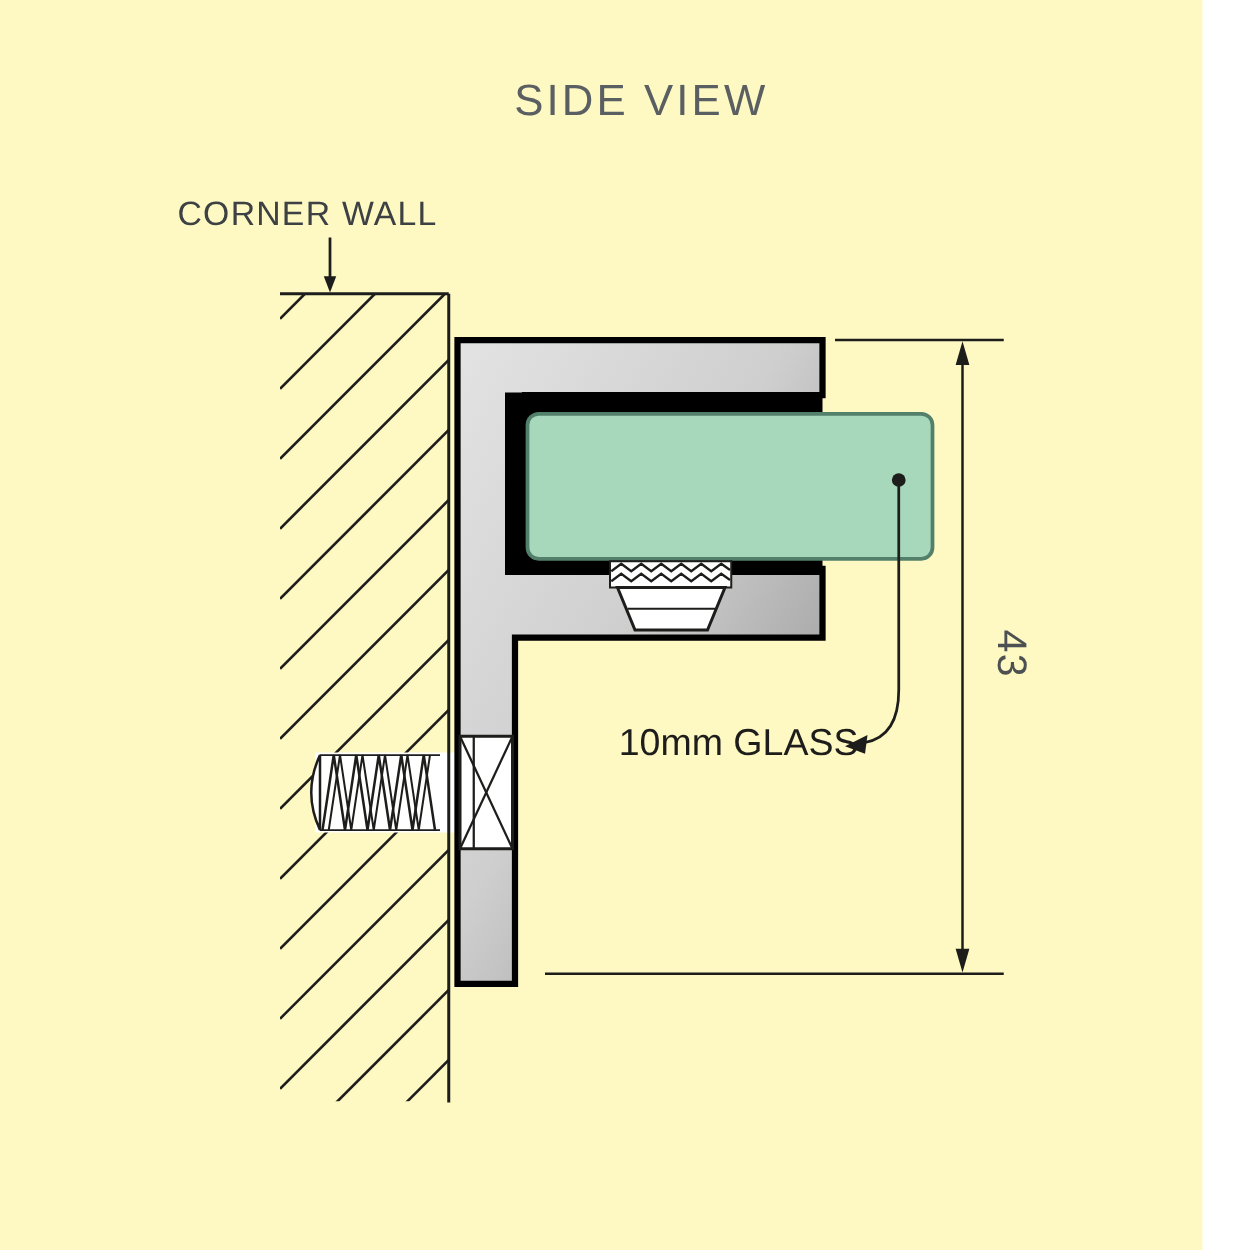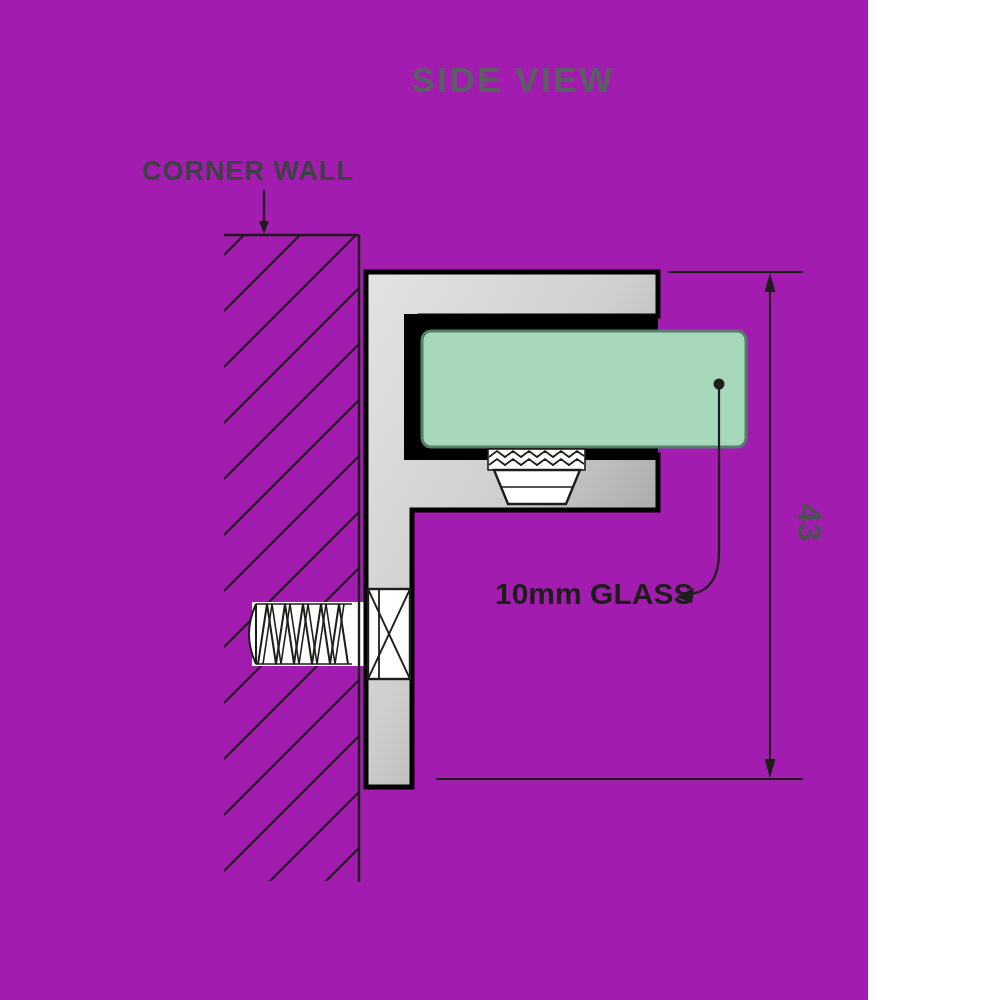--- a/index.html
+++ b/index.html
@@ -1,17 +1,17 @@
 <!DOCTYPE html>
 <html><head>
 <meta charset="utf-8">
 <style>
   html,body{margin:0;padding:0;background:#ffffff;}
-  .stage{position:relative;width:868px;height:1000px;background:#a21caf;overflow:hidden;
-         font-family:"Liberation Sans", sans-serif;font-weight:bold;}
+  .stage{position:relative;width:962px;height:1000px;background:#fef9c3;overflow:hidden;
+         font-family:"Liberation Sans", sans-serif;}
   svg{display:block;}
   .title-text{font-size:35px;letter-spacing:2.5px;}
   .wall-label-text{font-size:27px;letter-spacing:1px;}
   .glass-label-text{font-size:30px;}
   .dim-text{font-size:33px;letter-spacing:1px;}
 </style>
 </head>
 <body>
 
 <div class="stage">

